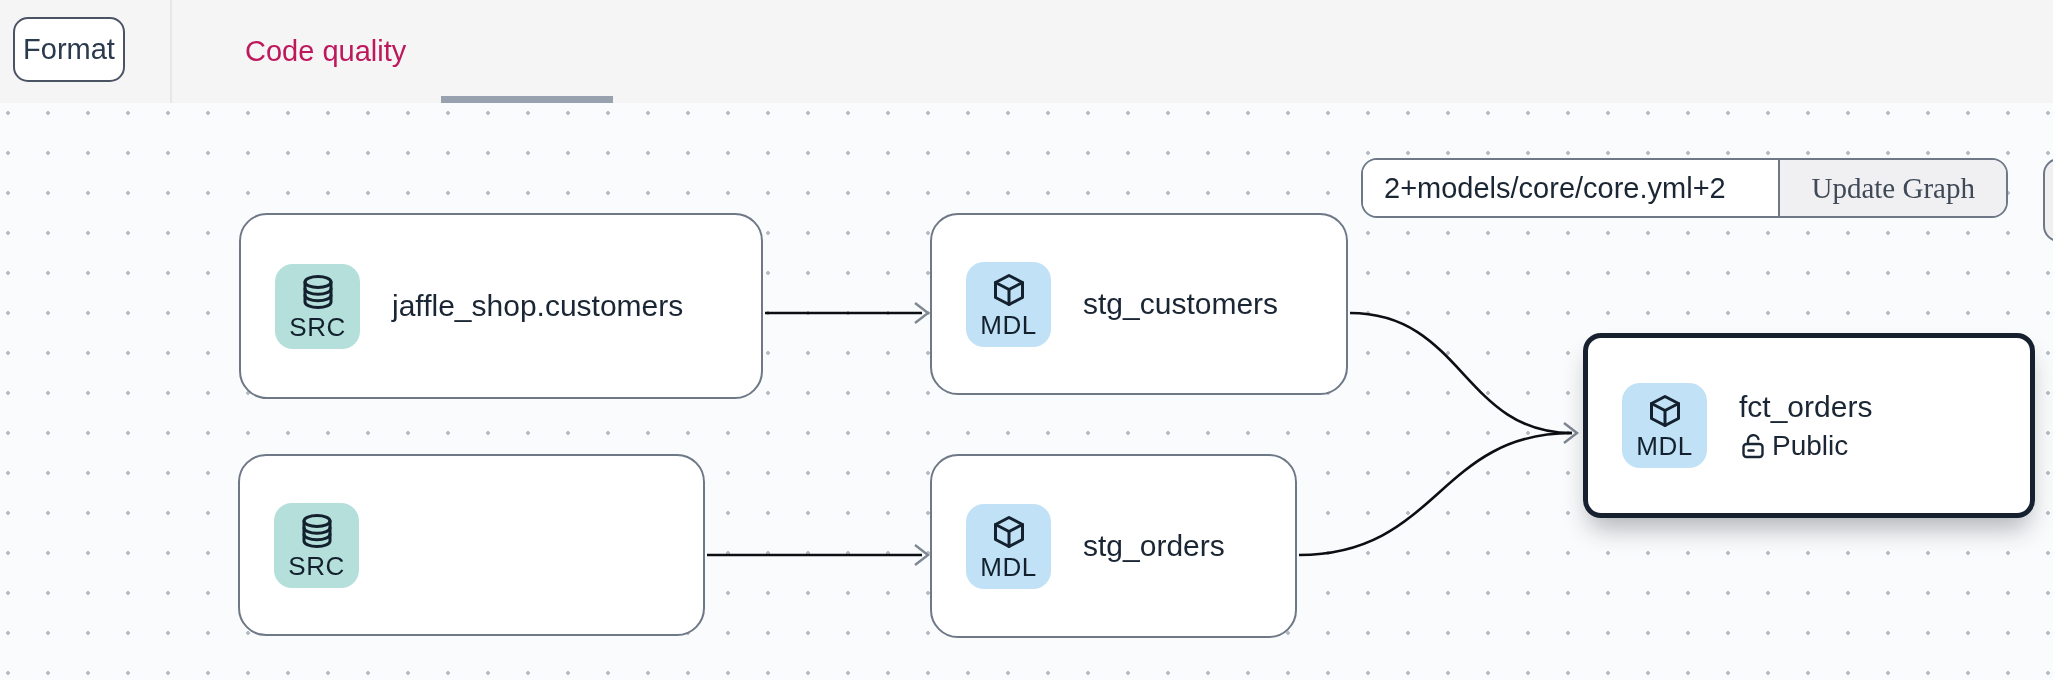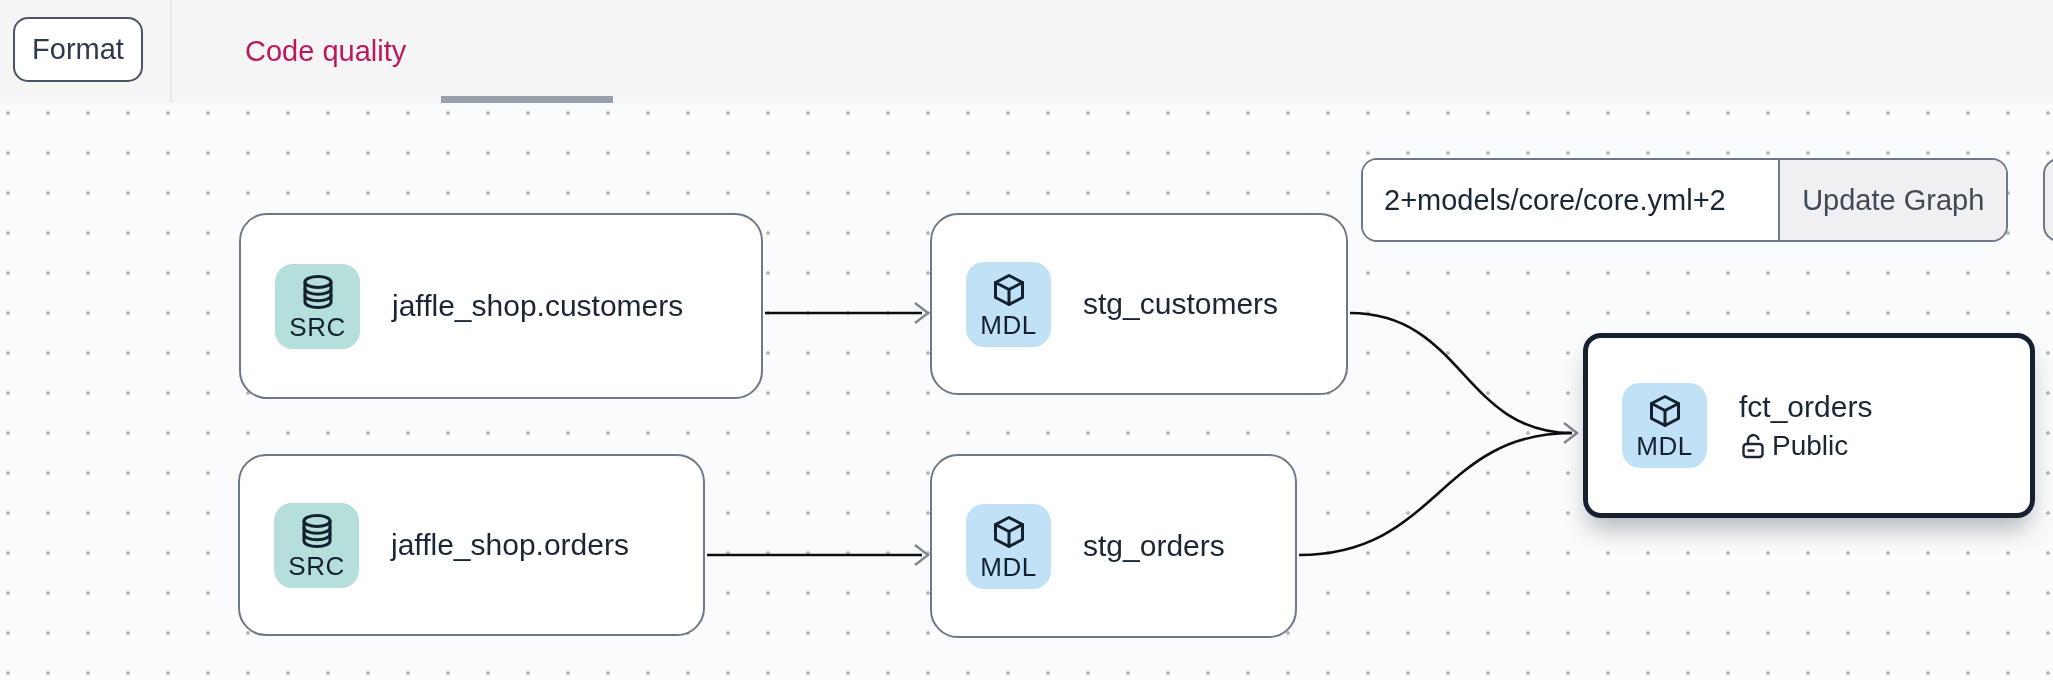--- a/index.html
+++ b/index.html
@@ -3,21 +3,21 @@
 <meta charset="utf-8">
 <style>
   * { margin:0; padding:0; box-sizing:border-box; }
   html,body { width:2053px; height:680px; overflow:hidden;
     font-family:"Liberation Sans", sans-serif; background:#fafbfc; }
   .stage { position:relative; width:2053px; height:680px; }
 
   
   .topbar { position:absolute; left:0; top:0; width:2053px; height:103px;
     background:#f5f5f6; }
-  .format-btn { position:absolute; left:13px; top:17px; width:130px; height:65px;
+  .format-btn { position:absolute; left:13px; top:17px; width:112px; height:65px;
     background:#ffffff; border:2.5px solid #4a5464; border-radius:15px;
     display:flex; align-items:center; justify-content:center;
     font-size:29px; color:#2c3a4d; cursor:pointer; }
   .topbar-divider { position:absolute; left:170px; top:0; width:2px; height:103px;
     background:#e6e7ea; }
   .tab { position:absolute; top:0; height:103px; display:flex; align-items:center;
     font-size:29px; color:#be185d; cursor:pointer; }
   .tab-codequality { left:245px; }
   .tab-lineage { left:478px; }
   .tab-underline { position:absolute; left:441px; bottom:0; width:172px; height:7px;
@@ -52,29 +52,29 @@
   .badge-mdl { background:#c1e2f6; }
   .badge-label { font-size:26px; font-weight:500; letter-spacing:0.5px;
     color:#13202e; line-height:1; }
   .node-title { font-size:30px; color:#1b2634; white-space:nowrap; }
   .node-text-col { display:flex; flex-direction:column; gap:6px;text-align:center; }
   .access-row { display:flex; align-items:center; gap:3px;
     font-size:28px; color:#1b2634; }
   .icon-svg { display:block; }
 
   
-  .selector { position:absolute; left:1361px; top:158px; width:647px; height:84px;
+  .selector { position:absolute; left:1361px; top:158px; width:647px; height:60px;
     display:flex; border:2px solid #6e7887; border-radius:16px; overflow:hidden;
     background:#ffffff; }
   .selector-input { width:418px; height:100%; border:none; outline:none;
     background:#ffffff; font-family:"Liberation Sans", sans-serif;
     font-size:29px; color:#1b2634; padding:0 0 0 21px; }
   .update-btn { width:229px; height:100%; border:none;
     border-left:2px solid #6e7887; background:#f0f0f2;
-    font-family:Liberation Sans, sans-serif; font-size:29px; color:#3f4957;
+    font-family:Liberation Serif, serif; font-size:29px; color:#3f4957;
     display:flex; align-items:center; justify-content:center; cursor:pointer; }
   .edge-control { position:absolute; left:2043px; top:158px; width:40px; height:84px;
     background:#f0f0f2; border:2px solid #6e7887; border-radius:16px; }
 </style>
 </head>
 <body>
 
 <div class="stage">
 
   <div class="topbar">
@@ -112,21 +112,20 @@
   <div class="node node-src-orders">
     <div class="badge badge-src">
       <svg class="icon-svg" width="40" height="40" viewBox="0 0 40 40" fill="none" stroke="#13202e" stroke-width="3" stroke-linecap="round">
         <ellipse cx="20" cy="9" rx="13" ry="5.5"></ellipse>
         <path d="M7 9 V29 C7 32 12.8 34.5 20 34.5 S33 32 33 29 V9"></path>
         <path d="M7 15.7 C7 18.7 12.8 21.2 20 21.2 S33 18.7 33 15.7"></path>
         <path d="M7 22.3 C7 25.3 12.8 27.8 20 27.8 S33 25.3 33 22.3"></path>
       </svg>
       <span class="badge-label">SRC</span>
     </div>
-    <span class="node-title">jaffle_shop.orders</span>
   </div>
 
   <div class="node node-stg-customers">
     <div class="badge badge-mdl">
       <svg class="icon-svg" width="40" height="40" viewBox="0 0 40 40" fill="none" stroke="#13202e" stroke-width="3" stroke-linejoin="round" stroke-linecap="round">
         <path d="M20 4.5 L33.5 11.5 V26.5 L20 33.5 L6.5 26.5 V11.5 Z"></path>
         <path d="M6.5 11.5 L20 18.5 L33.5 11.5"></path>
         <path d="M20 18.5 V33.5"></path>
       </svg>
       <span class="badge-label">MDL</span>

